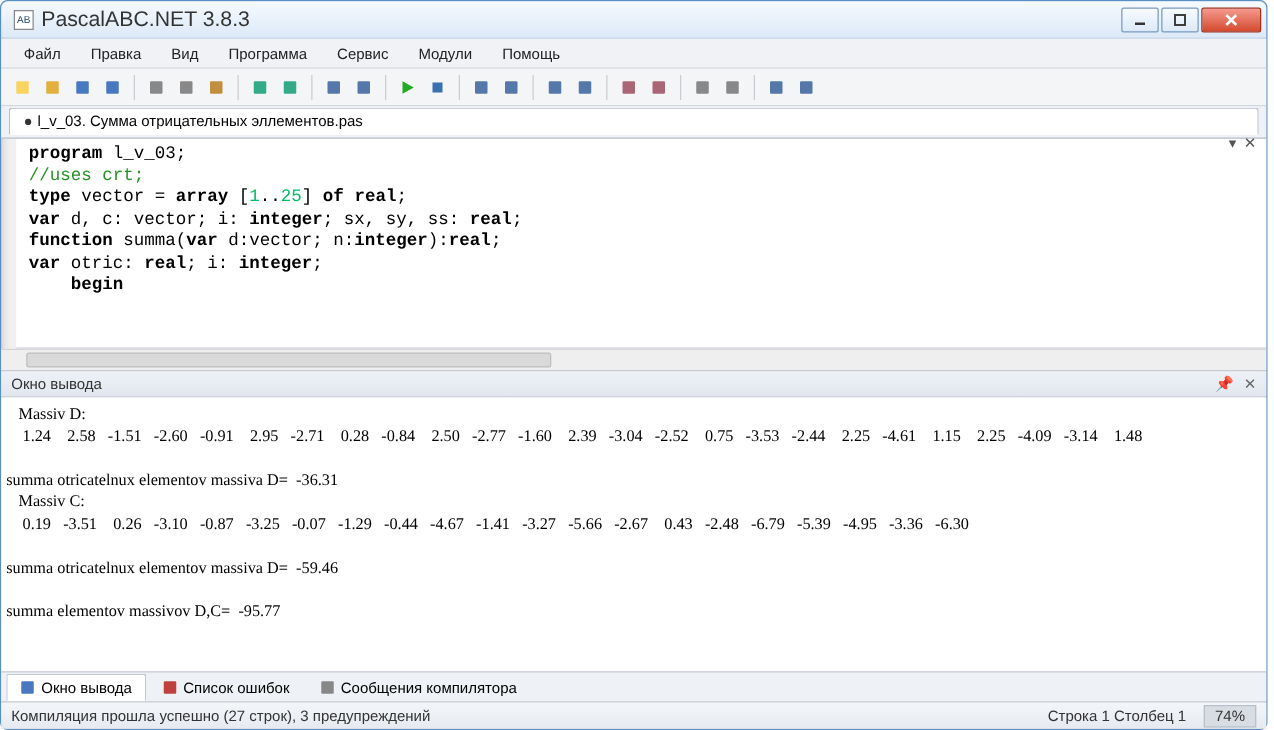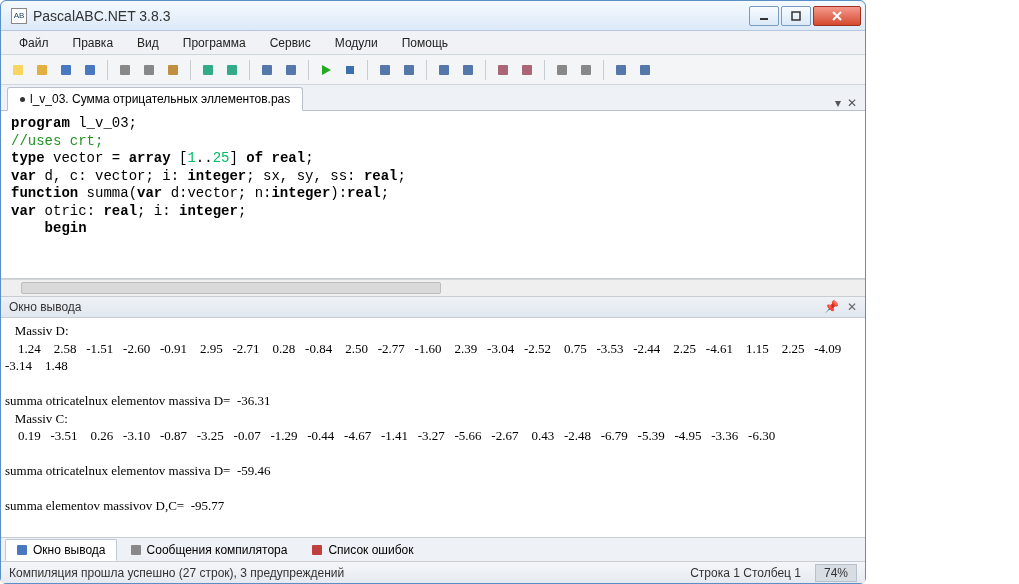--- a/index.html
+++ b/index.html
@@ -1,33 +1,33 @@
 <!DOCTYPE html>
 <html><head>
 <meta charset="utf-8">
 <style>
 * { box-sizing: border-box; margin: 0; padding: 0; }
 body { font-family: "Segoe UI", Tahoma, sans-serif; font-size: 12px; background: #fff; width: 1019px; height: 584px; overflow: hidden; }
-.window { width: 866px; height: 584px; border: 1px solid #5a8fc6; border-radius: 6px; background: linear-gradient(#e9f0f9, #dde8f5 30px, #f0f0f0 30px); display: flex; flex-direction: column; box-shadow: 0 0 8px rgba(0,0,0,.2) inset; }
+.window { width: 1014px; height: 584px; border: 1px solid #5a8fc6; border-radius: 6px; background: linear-gradient(#e9f0f9, #dde8f5 30px, #f0f0f0 30px); display: flex; flex-direction: column; box-shadow: 0 0 8px rgba(0,0,0,.2) inset; }
 .titlebar { height: 30px; display: flex; align-items: center; padding: 0 4px; background: linear-gradient(#f5faff, #dce9f7); border-bottom: 1px solid #b5c7de; border-radius: 6px 6px 0 0; }
 .titlebar .app-icon { width: 16px; height: 16px; margin: 0 6px; background: #fff; border: 1px solid #888; font-size: 8px; display:flex;align-items:center;justify-content:center;color:#246; }
-.titlebar .title { flex: 1; color: #333; font-size: 14px; }
+.titlebar .title { flex: 1; color: #333; font-size: 17px; }
 .win-controls { display: flex; gap: 0; }
 .win-btn { width: 30px; height: 20px; border: 1px solid #7a9bc0; background: linear-gradient(#f7fbff,#dce9f7); display:flex;align-items:center;justify-content:center; font-size: 11px; color:#333; border-radius:2px; margin-left:2px; }
 .win-btn.close { width: 48px; background: linear-gradient(#f49a8d,#d44a2f); color:#fff; border-color:#a03020; }
 .menubar { height: 24px; background: #f0f2f5; display:flex; align-items:center; padding: 0 8px; gap: 4px; border-bottom: 1px solid #d0d6dd; }
 .menu-item { padding: 3px 10px; color:#222; cursor:default; }
 .toolbar { height: 30px; background: #f4f5f7; display:flex; align-items:center; padding: 0 6px; gap: 2px; border-bottom: 1px solid #d0d6dd; }
 .tbtn { width: 22px; height: 22px; display:flex; align-items:center; justify-content:center; border:1px solid transparent; border-radius:2px; }
 .tsep { width:1px; height:20px; background:#c8cdd4; margin: 0 4px; }
-.tabstrip { height: 26px; background: #eef1f5; display:flex; align-items:flex-end; padding: 0 6px; border-bottom: 1px solid #b8c0cc; position:relative; }
+.tabstrip { height: 26px; background: #eef1f5; display:flex; padding: 0 6px; border-bottom: 1px solid #b8c0cc; position:relative;flex-direction:column; }
 .tab { height: 24px; background:#fff; border:1px solid #b8c0cc; border-bottom:1px solid #fff; border-radius: 3px 3px 0 0; padding: 3px 12px; font-size:12px; display:flex; align-items:center; position:relative; top:1px; }
 .tab .dot { width:5px; height:5px; background:#333; border-radius:50%; margin-right:5px; }
 .tabstrip .right-ctrls { margin-left:auto; display:flex; gap:6px; align-items:center; padding-right:2px; color:#555; }
-.editor { flex: 0 0 168px; background:#fff; overflow:auto; padding: 4px 10px; font-family: "Courier New", monospace; font-size: 14px; line-height: 1.25; border-bottom:1px solid #c8cdd4; white-space: pre; }
+.editor { flex: 0 0 168px; background:#fff; overflow:auto; padding: 4px 10px; font-family: "Courier New", monospace; font-size: 14px; line-height: 1.25; border-bottom:1px solid #c8cdd4; white-space: pre; margin-left: 12px; }
 .editor .kw { color:#000; font-weight:bold; }
 .editor .ty { color:#000; font-weight:bold; }
 .editor .num { color:#0b6; }
 .editor .cm { color:#259425; }
 .hscroll { height:17px; background:#efefef; border-top:1px solid #d5d5d5; display:flex; align-items:center; }
 .hscroll .thumb { margin-left:20px; width:420px; height:12px; background:#d9d9d9; border:1px solid #bdbdbd; border-radius:2px; }
 .output-title { height: 22px; background: linear-gradient(#eef2f7,#e1e7ef); border-top:1px solid #c8cdd4; border-bottom:1px solid #c8cdd4; display:flex; align-items:center; padding: 0 8px; font-size:12px; color:#333; }
 .output-title .right-icons { margin-left:auto; display:flex; gap:8px; color:#666; }
 .output { flex:1; background:#fff; overflow:auto; padding: 4px 4px; font-family: Liberation Serif, serif; font-size: 13px; line-height:1.35; white-space: pre-wrap; }
 .bottom-tabs { height: 24px; background:#eef1f5; border-top:1px solid #c8cdd4; display:flex; align-items:center; padding:0 4px; gap:2px; font-size:12px; }
@@ -231,29 +231,29 @@
 
   <div class="bottom-tabs" id="bottomtabs">
       <div class="btab active">
         <svg width="12" height="12">
           <rect x="1" y="1" width="10" height="10" fill="#4a78c0" rx="1"></rect>
         </svg>
         <span>Окно вывода</span>
       </div>
       <div class="btab">
         <svg width="12" height="12">
+          <rect x="1" y="1" width="10" height="10" fill="#c04040" rx="1"></rect>
+        </svg>
+        <span>Список ошибок</span>
+      </div>
+      <div class="btab">
+        <svg width="12" height="12">
           <rect x="1" y="1" width="10" height="10" fill="#888" rx="1"></rect>
         </svg>
         <span>Сообщения компилятора</span>
-      </div>
-      <div class="btab">
-        <svg width="12" height="12">
-          <rect x="1" y="1" width="10" height="10" fill="#c04040" rx="1"></rect>
-        </svg>
-        <span>Список ошибок</span>
       </div>
     </div>
 
   <div class="statusbar">
     <span>Компиляция прошла успешно (27 строк), 3 предупреждений</span>
     <div class="right">
       <span>Строка 1  Столбец 1</span>
       <span class="zoom">74%</span>
     </div>
   </div>

